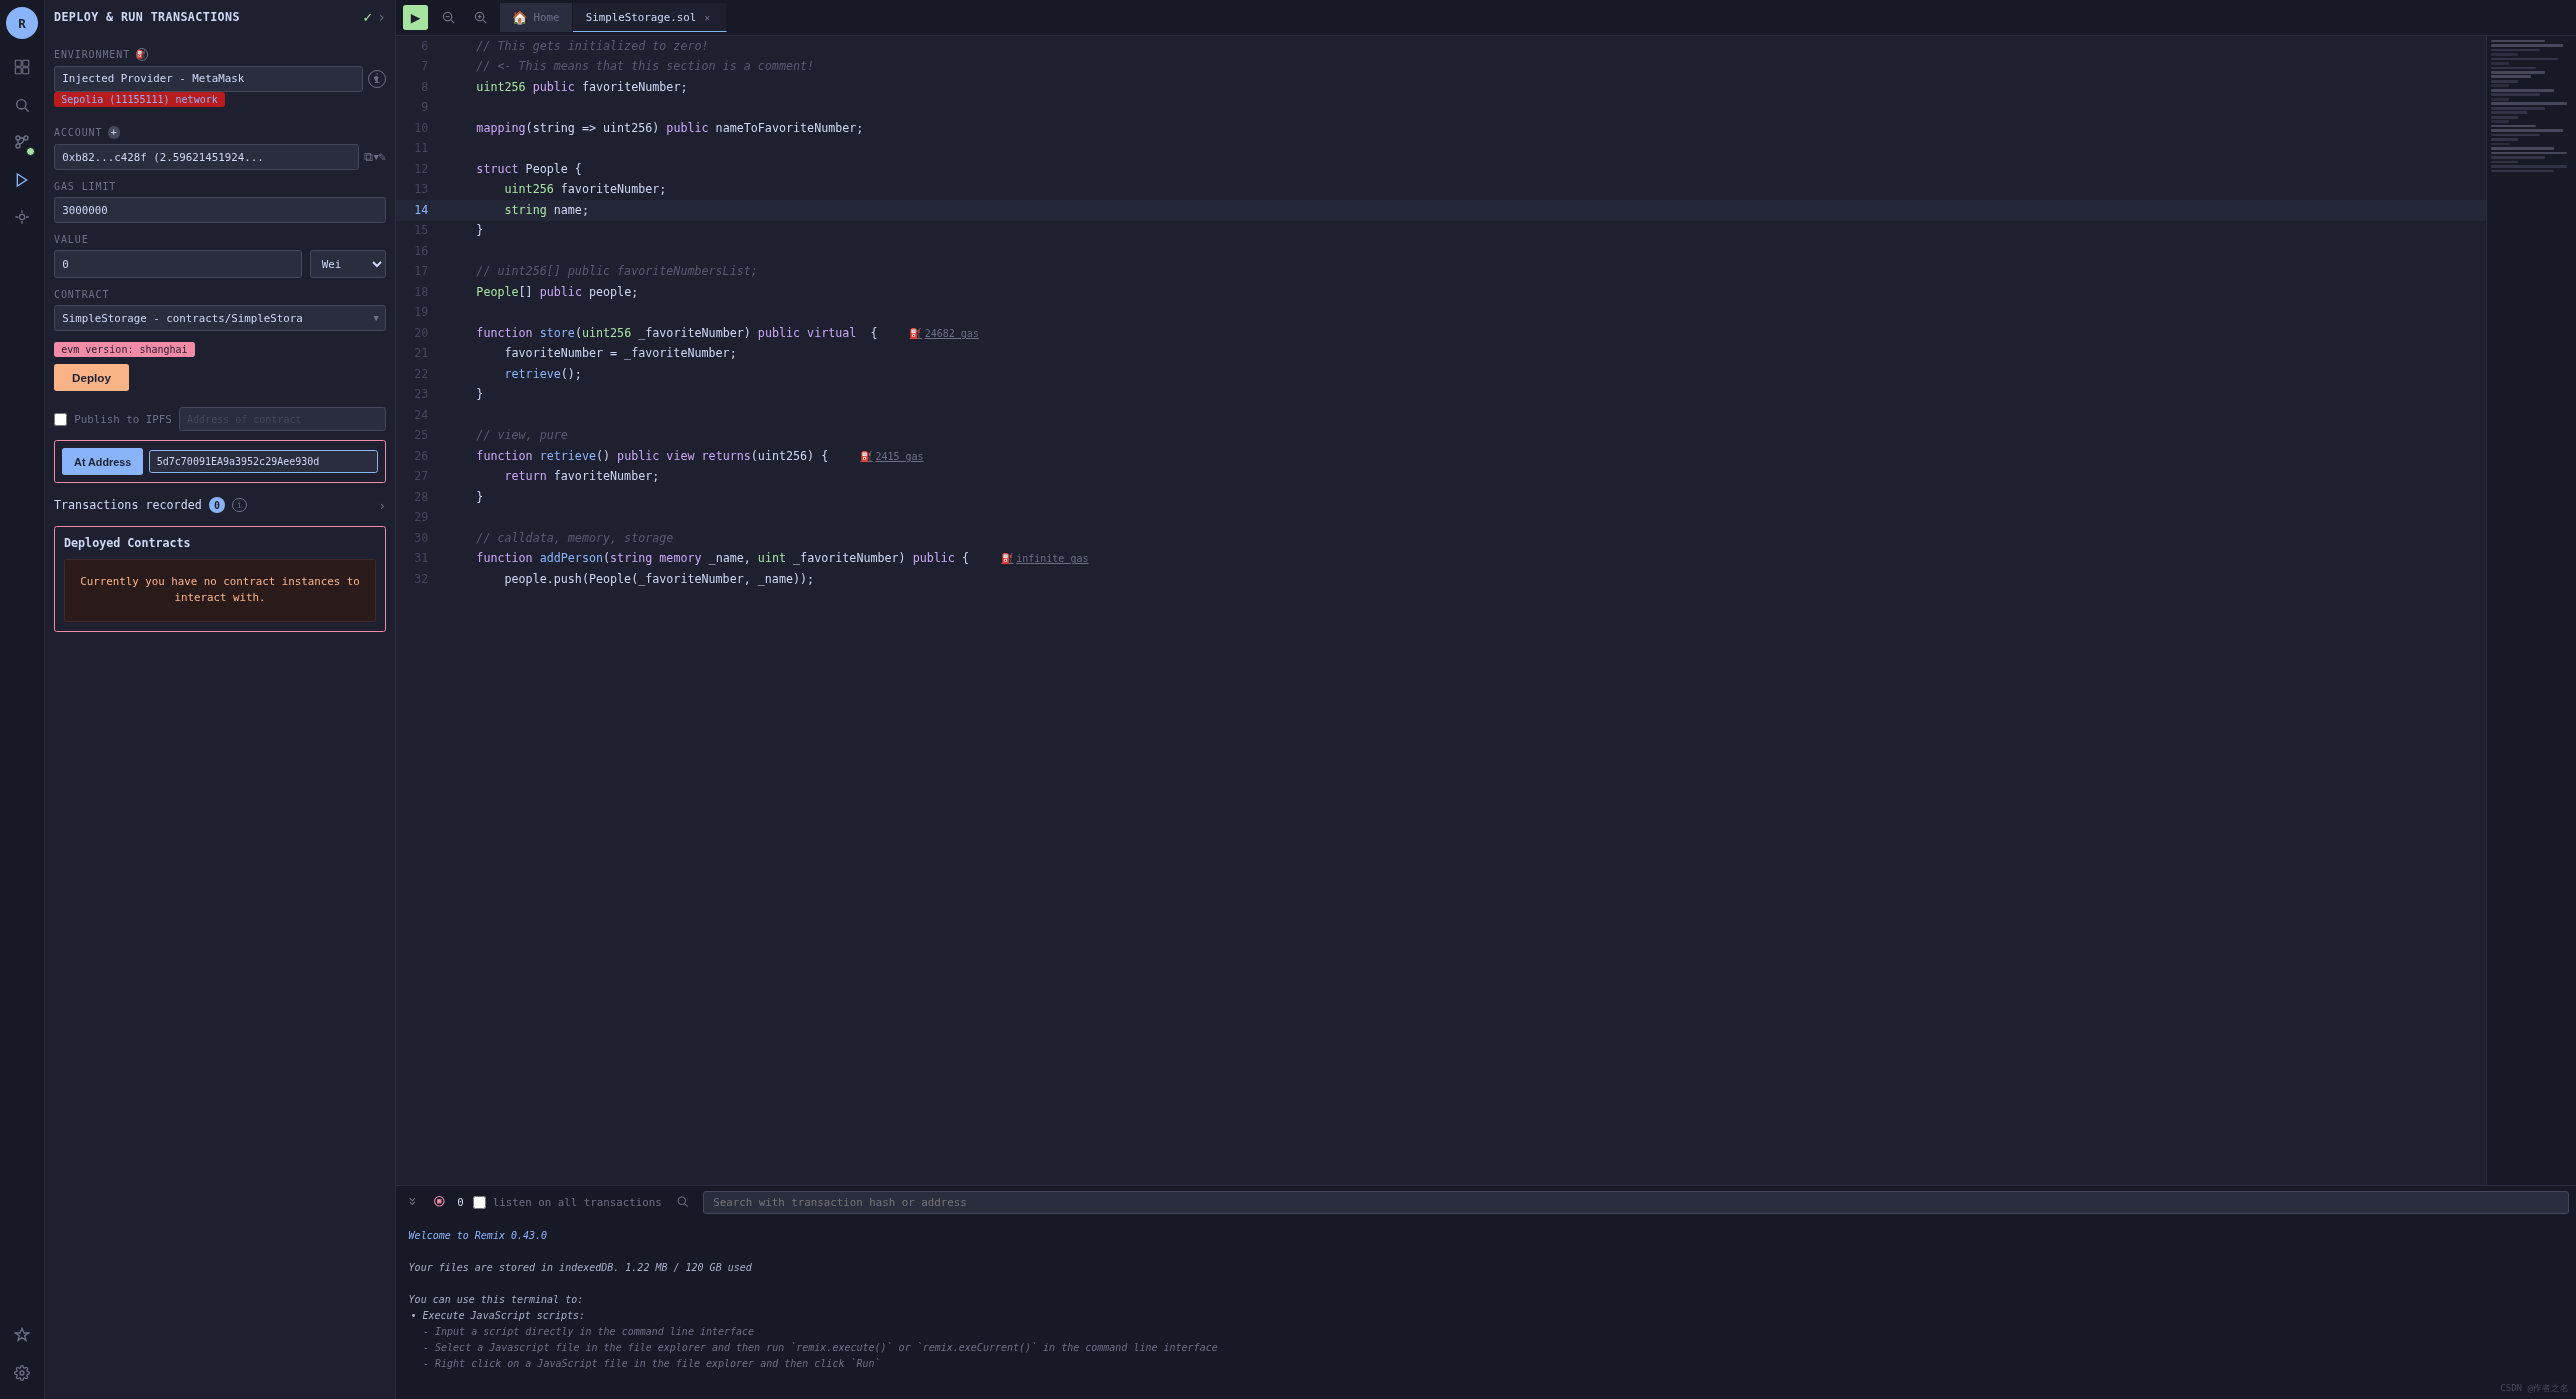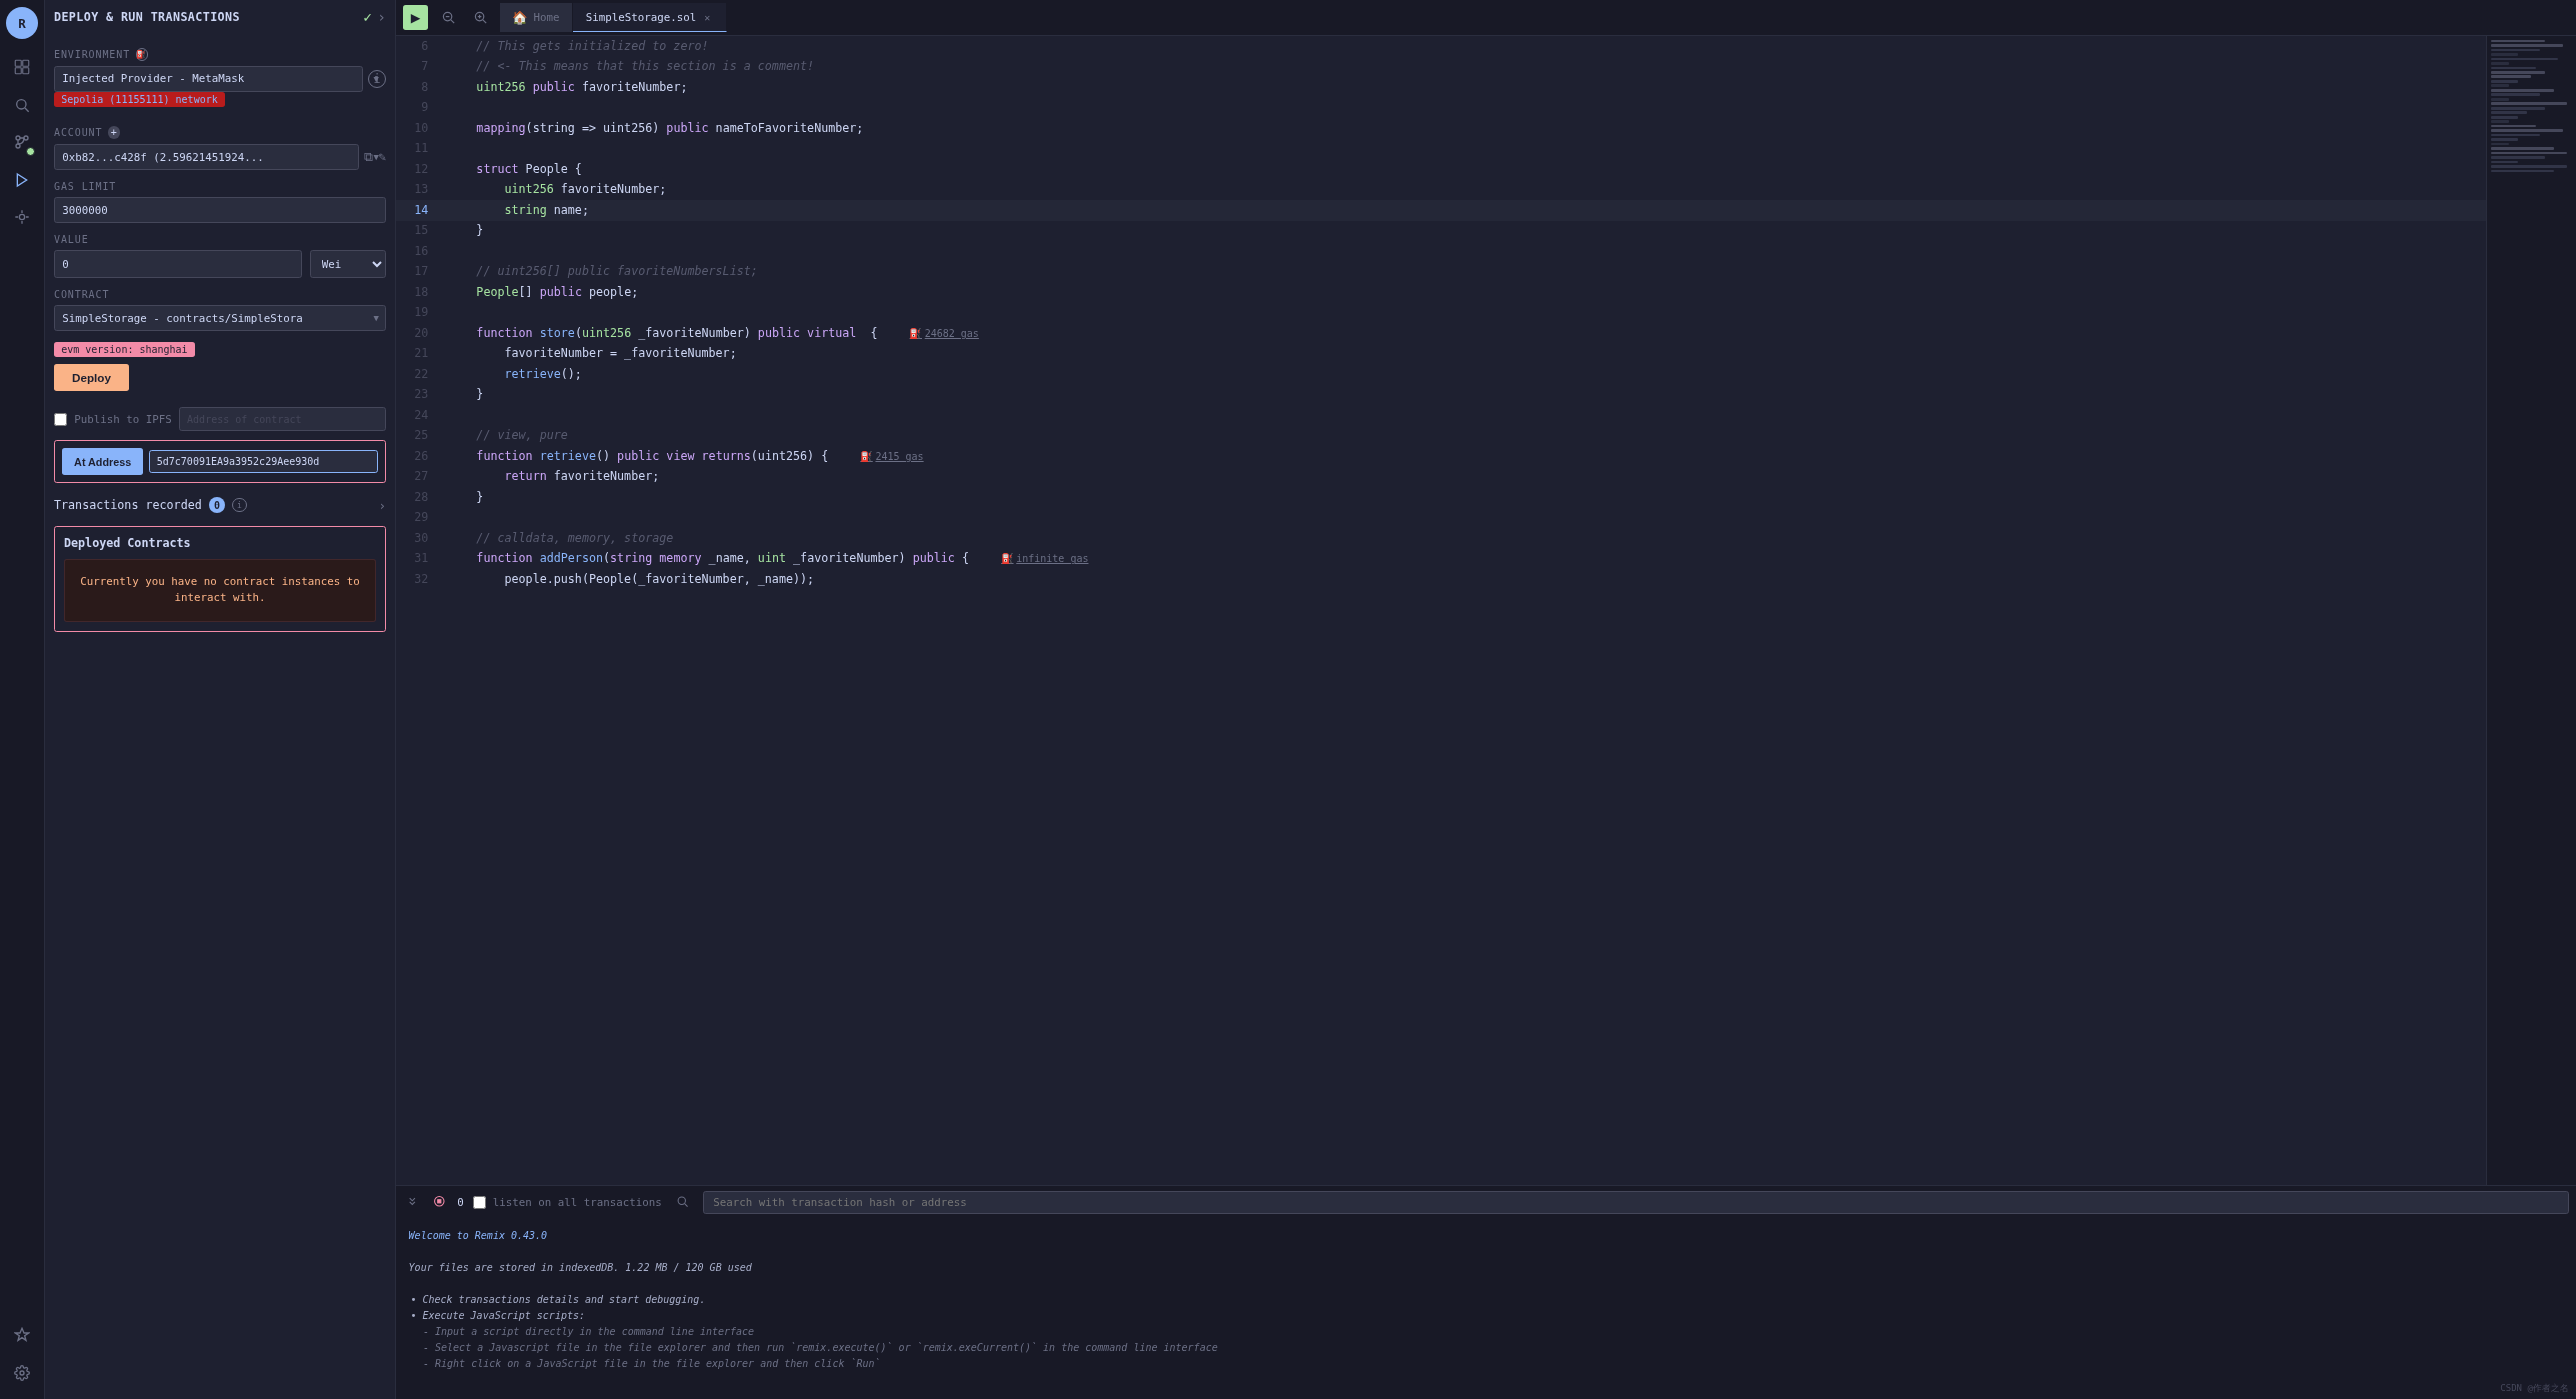--- a/index.html
+++ b/index.html
@@ -994,21 +994,21 @@
         </svg>
       </button>
       <input class="search-box" type="text" placeholder="Search with transaction hash or address" style="">
     </div>
 
     <div class="terminal">
       <p class="terminal-line welcome">Welcome to Remix 0.43.0</p>
       <p class="terminal-line">&nbsp;</p>
       <p class="terminal-line">Your files are stored in indexedDB. 1.22 MB / 120 GB used</p>
       <p class="terminal-line">&nbsp;</p>
-      <p class="terminal-line bullet">• Check transactions details and start debugging.</p>
+      <p class="terminal-line">You can use this terminal to:</p>
       <p class="terminal-line bullet">• Execute JavaScript scripts:</p>
       <p class="terminal-line sub">  - Input a script directly in the command line interface</p>
       <p class="terminal-line sub">  - Select a Javascript file in the file explorer and then run `remix.execute()` or `remix.exeCurrent()` in the command line interface</p>
       <p class="terminal-line sub">  - Right click on a JavaScript file in the file explorer and then click `Run`</p>
 
     </div>
   </div>
 </div>
 
 <div class="watermark">CSDN @作者之名</div>

